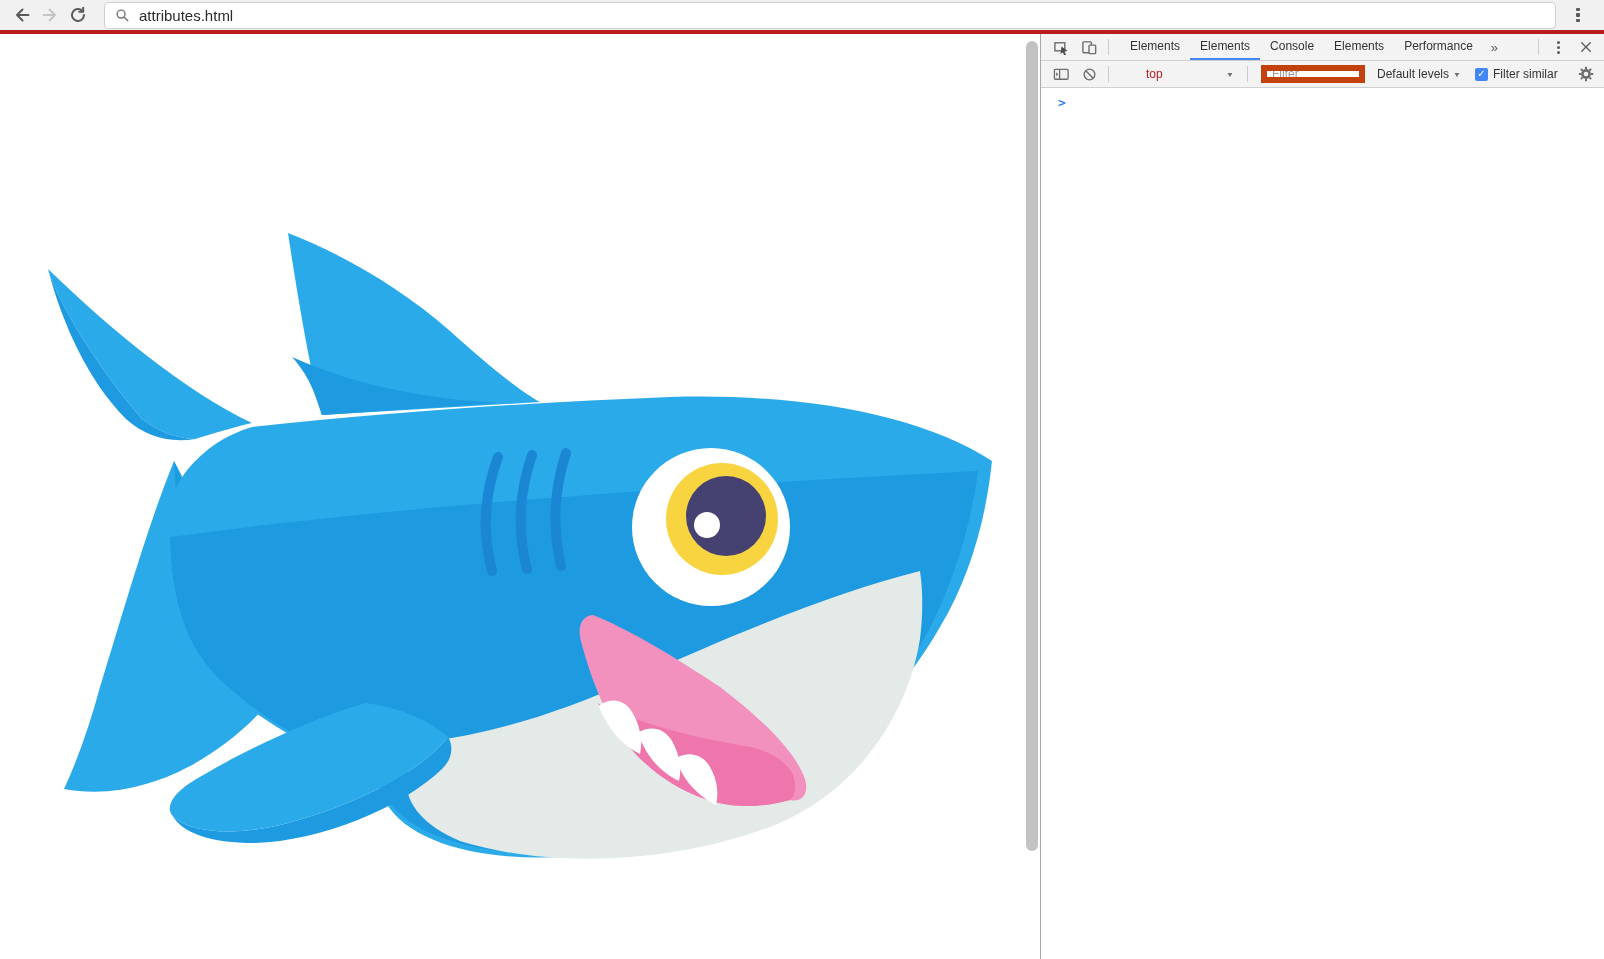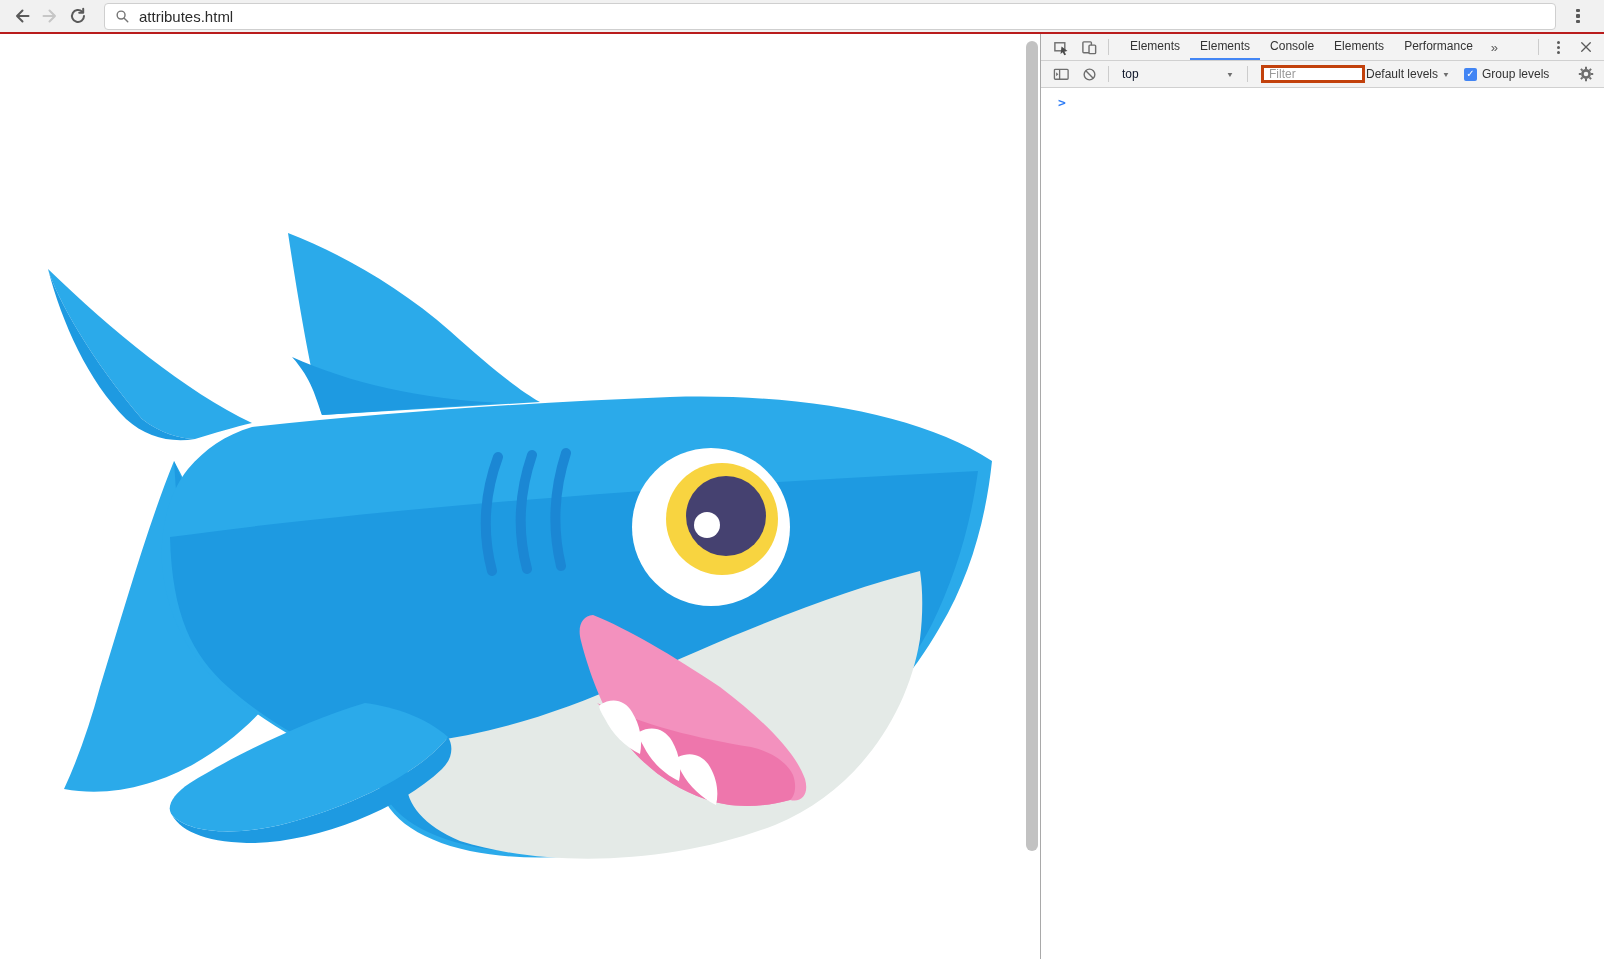--- a/index.html
+++ b/index.html
@@ -1,20 +1,20 @@
 <!DOCTYPE html>
 <html><head>
 <meta charset="utf-8">
 <style>
   * { margin:0; padding:0; box-sizing:border-box; }
   html,body { width:1604px; height:959px; overflow:hidden;
     font-family:"Liberation Sans","DejaVu Sans",sans-serif; background:#fff; }
 
   
-  .toolbar { height:34px; background:#f1f1f1; border-bottom:2px solid #b91c1c;
+  .toolbar { height:34px; background:#f1f1f1; border-bottom:4px solid #b91c1c;
     display:flex; align-items:center; padding:0 14px 0 8px; }
   .nav-btn { width:28px; height:28px; display:flex; align-items:center; justify-content:center;
     border-radius:14px; flex:0 0 auto; cursor:pointer; }
   .addr { flex:1; height:27px; background:#fff; border:1px solid #cfcfcf; border-radius:4px;
     margin:0 10px 0 12px; display:flex; align-items:center; padding:0 10px; }
   .addr .url { font-size:15px; color:#2b2b2b; margin-left:9px; }
   .kebab { width:24px; height:24px; display:flex; flex-direction:column;
     align-items:center; justify-content:center; gap:2px; cursor:pointer; }
   .kebab i { width:3.5px; height:3.5px; background:#5a5a5a; border-radius:1px; display:block; }
 
@@ -37,27 +37,27 @@
   .tab { padding:0 10px; display:flex; align-items:center; height:100%; cursor:pointer;
     border-bottom:2px solid transparent; }
   .tab.active { border-bottom:2px solid #4285F4; }
   .more-tabs { padding:0 8px; color:#5a5a5a; font-size:13px; cursor:pointer; }
   .spacer { flex:1; }
   .dots3 { display:flex; flex-direction:column; gap:2px; align-items:center; }
   .dots3 i { width:3px; height:3px; background:#5a5a5a; border-radius:50%; display:block; }
 
   .ctx-select { width:128px; height:100%; display:flex; align-items:center; padding:0 8px;
     cursor:pointer; }
-  .ctx-select .lbl { flex:1; color:#0f172a; }
+  .ctx-select .lbl { flex:1; color:#b91c1c;margin-left:24px; }
   .dd-arrow { font-size:8px; color:#6e6e6e; transform:scaleY(.9); }
-  .filter-input { width:104px; height:18px; border:3px solid #c2410c; background:#fff;
+  .filter-input { width:104px; height:18px; border:6px solid #c2410c; background:#fff;
     font-size:12px; padding:0 5px; margin-left:8px; color:#333;
     font-family:"Liberation Sans","DejaVu Sans",sans-serif; }
   .filter-input::placeholder { color:#9a9a9a; }
-  .levels { display:flex; align-items:center; gap:4px; margin-left:1px; cursor:pointer; }
+  .levels { display:flex; align-items:center; gap:4px; margin-left:12px; cursor:pointer; }
   .chk-wrap { display:flex; align-items:center; gap:5px; margin-left:14px; cursor:pointer; }
   .checkbox { width:13px; height:13px; background:#4285F4; border-radius:2px;
     display:flex; align-items:center; justify-content:center; }
   .checkbox span { color:#fff; font-size:10px; line-height:10px; }
 
   .console-area { flex:1; background:#fff; position:relative; }
   .prompt-row { padding:7px 0 0 17px; }
   .prompt { color:#2E7DF6; font-weight:bold; font-size:13px;
     font-family:"DejaVu Sans Mono","Liberation Mono",monospace; }
 </style>
@@ -218,21 +218,21 @@
       <div class="vsep"></div>
       <input class="filter-input" value="" placeholder="Filter" style="">
       <div class="levels">
         <span>Default levels</span>
         <span class="dd-arrow">▼</span>
       </div>
       <div class="chk-wrap">
         <div class="checkbox">
           <span>✓</span>
         </div>
-        <span>Group levels</span>
+        <span>Filter similar</span>
       </div>
       <div class="spacer"></div>
       <div class="icon-btn" style="margin-right:4px;">
         <svg width="16" height="16" viewBox="0 0 16 16">
           <circle cx="8" cy="8" r="3.6" fill="none" stroke="#6e6e6e" stroke-width="2.6"></circle>
           <g stroke="#6e6e6e" stroke-width="2">
             <line x1="8" y1="0.8" x2="8" y2="3.2"></line>
               <line x1="8" y1="12.8" x2="8" y2="15.2"></line>
             <line x1="0.8" y1="8" x2="3.2" y2="8"></line>
               <line x1="12.8" y1="8" x2="15.2" y2="8"></line>

